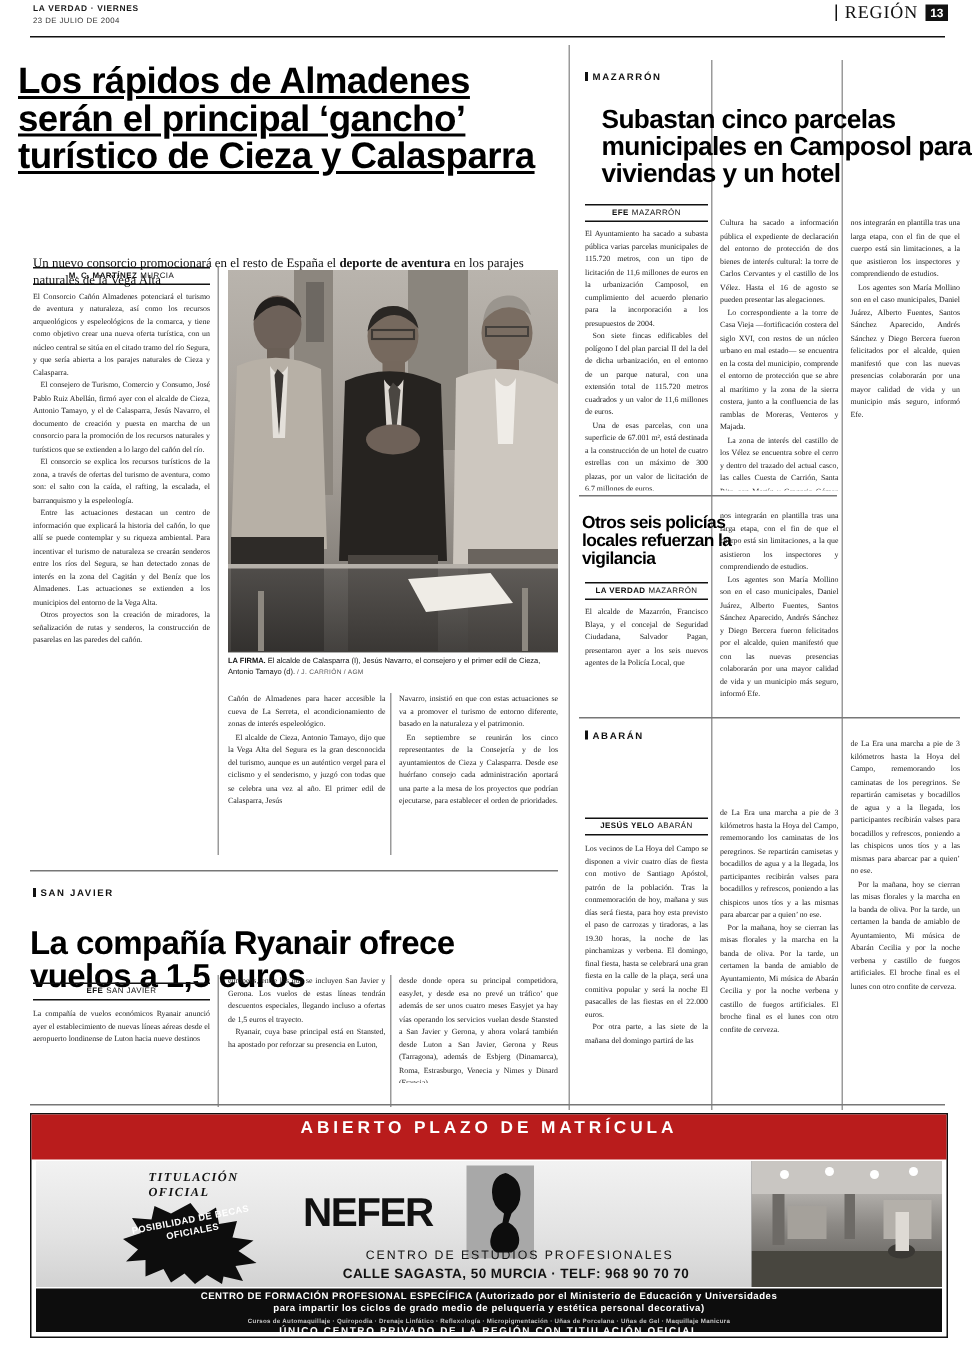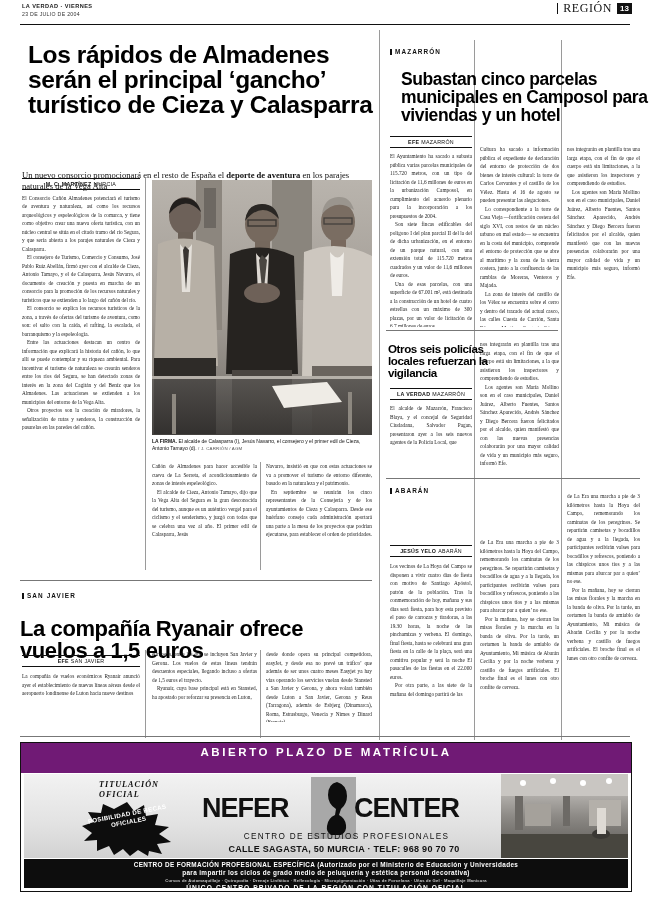--- a/index.html
+++ b/index.html
@@ -32,21 +32,21 @@
   .byline{font-family:"Liberation Sans",sans-serif;font-size:5.3px;font-weight:700;letter-spacing:.5px;text-align:center;color:#111;}
   .byline span{font-weight:400;letter-spacing:.3px;}
   .byrule{height:1px;background:#111;margin-bottom:2px;}
   .byrule2{height:.6px;background:#111;margin-top:2px;}
   .body{font-family:"Liberation Serif",serif;font-size:5.25px;line-height:1.62;text-align:justify;color:#1b1b1b;
         -webkit-hyphens:auto;hyphens:auto;}
   .body p{margin:0;text-indent:5px;}
   .body p.first{text-indent:0;}
   .vline{position:absolute;width:.6px;background:#9a9a9a;}
   .hline{position:absolute;height:.6px;background:#777;}
-  #lead-headline{position:absolute;left:28px;top:42px;width:352px;font-size:24.5px;}
+  #lead-headline{position:absolute;left:12px;top:42px;width:352px;font-size:24.5px;text-decoration:underline;}
   #lead-subhead{position:absolute;left:22px;top:142px;width:350px;}
   #lead-col1{position:absolute;left:22px;top:178px;width:118px;}
   #lead-col1 .body{height:395px;overflow:hidden;}
 
   .photo{position:absolute;background:#8d8d8d;overflow:hidden;}
   #lead-photo{left:152px;top:180px;width:220px;height:255px;}
   #lead-caption{position:absolute;left:152px;top:438px;width:220px;
        font-family:"Liberation Sans",sans-serif;font-size:5px;line-height:1.4;color:#111;}
   #lead-caption b{font-weight:700;}
   #lead-caption i{font-style:normal;color:#555;font-size:4.4px;letter-spacing:.2px;}
@@ -89,21 +89,21 @@
   #ab-byline{position:absolute;left:390px;top:545px;width:82px;}
   #ab-col1{position:absolute;left:390px;top:562px;width:82px;}
   #ab-col2{position:absolute;left:480px;top:538px;width:79px;}
   #ab-col3{position:absolute;left:567px;top:492px;width:73px;}
   #ab-col1 .body{height:175px;overflow:hidden;}
   #ab-col2 .body{height:198px;overflow:hidden;}
   #ab-col3 .body{height:243px;overflow:hidden;}
 
   
   #ad{position:absolute;left:20px;top:742px;width:610px;height:148px;background:#fff;border:1px solid #111;}
-  #ad-top{position:absolute;left:0;top:0;width:610px;height:30px;background:#701a75;color:#fff;
+  #ad-top{position:absolute;left:0;top:0;width:610px;height:30px;background:#b91c1c;color:#fff;
           text-align:center;font-family:"Liberation Sans",sans-serif;}
   #ad-t1{font-size:11.5px;font-weight:700;letter-spacing:2.6px;line-height:15px;padding-top:2px;}
   #ad-t2{font-size:8px;font-weight:700;letter-spacing:1.6px;line-height:10px;}
   #ad-mid{position:absolute;left:3px;top:31px;width:604px;height:84px;
           background:linear-gradient(180deg,#f2f2f2 0%,#e2e2e2 60%,#d2d2d2 100%);overflow:hidden;}
   #ad-titulacion{position:absolute;left:75px;top:6px;font-family:"Liberation Serif",serif;font-style:italic;
                  font-size:8.2px;font-weight:700;letter-spacing:1px;line-height:1.25;color:#111;}
   #ad-star{position:absolute;left:58px;top:28px;width:90px;height:54px;}
   #ad-star-txt{position:absolute;left:62px;top:36px;width:84px;text-align:center;color:#fff;
      font-family:"Liberation Sans",sans-serif;font-size:6.2px;font-weight:700;line-height:1.35;
@@ -372,21 +372,20 @@
       </svg>
       <div id="ad-star-txt">POSIBILIDAD DE BECAS OFICIALES</div>
 
       <div id="ad-logo">
         <div id="ad-logo-l">NEFER</div>
         <div id="ad-nef">
           <svg width="38" height="56" viewBox="0 0 38 56">
             <path fill="#0d0d0d" d="M22 2 q10 3 10 14 q0 8 -6 13 l-2 6 q6 3 7 10 q1 7 -5 10 l-10 0 q-5 -3 -4 -9 q1 -8 8 -11 l1 -6 q-8 -5 -8 -14 q0 -11 9 -13z"></path>
           </svg>
         </div>
-        <div id="ad-logo-r">CENTER</div>
       </div>
 
       <div id="ad-sub1">CENTRO DE ESTUDIOS PROFESIONALES</div>
       <div id="ad-sub2">CALLE SAGASTA, 50 MURCIA · TELF: 968 90 70 70</div>
 
       <div id="ad-photo">
         <svg width="127" height="84" viewBox="0 0 127 84">
           <defs>
               <linearGradient id="ig" x1="0" y1="0" x2="0" y2="1">
             <stop offset="0%" stop-color="#d6d3cf"></stop>

